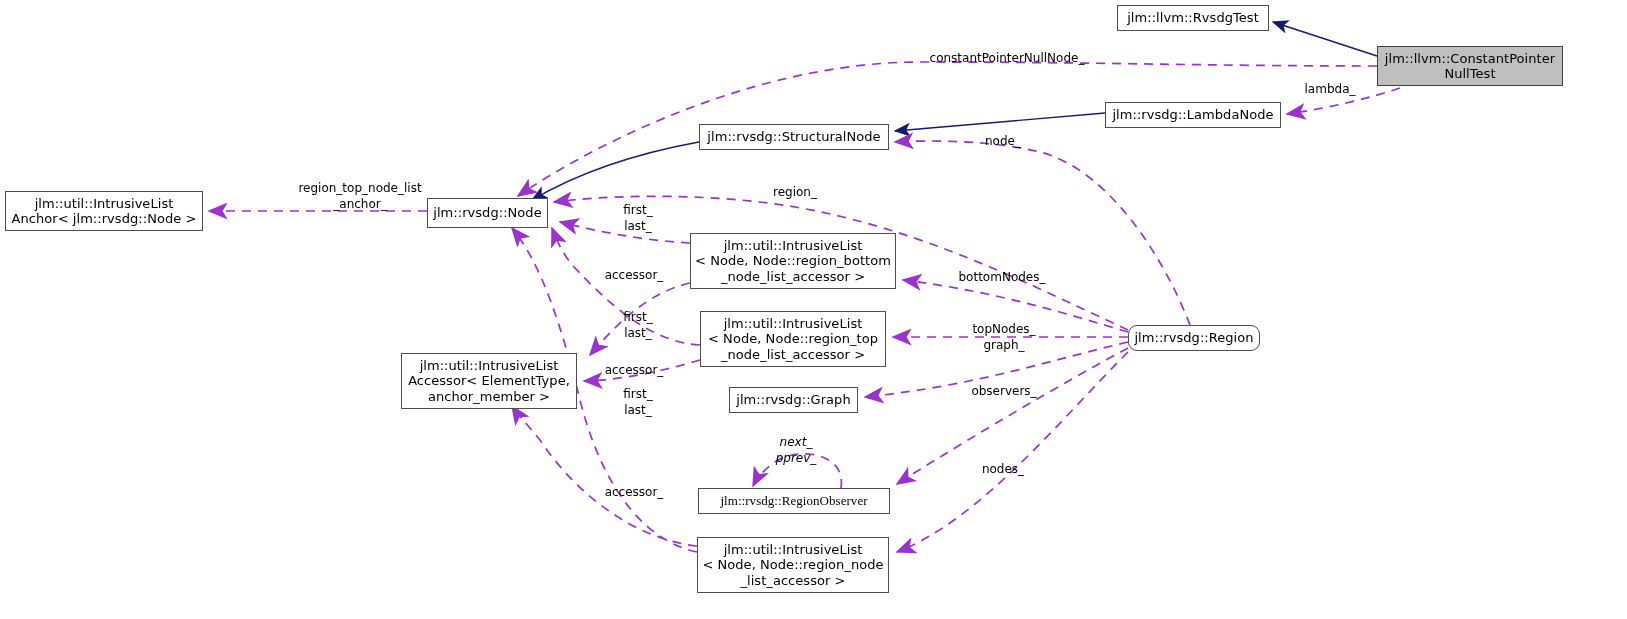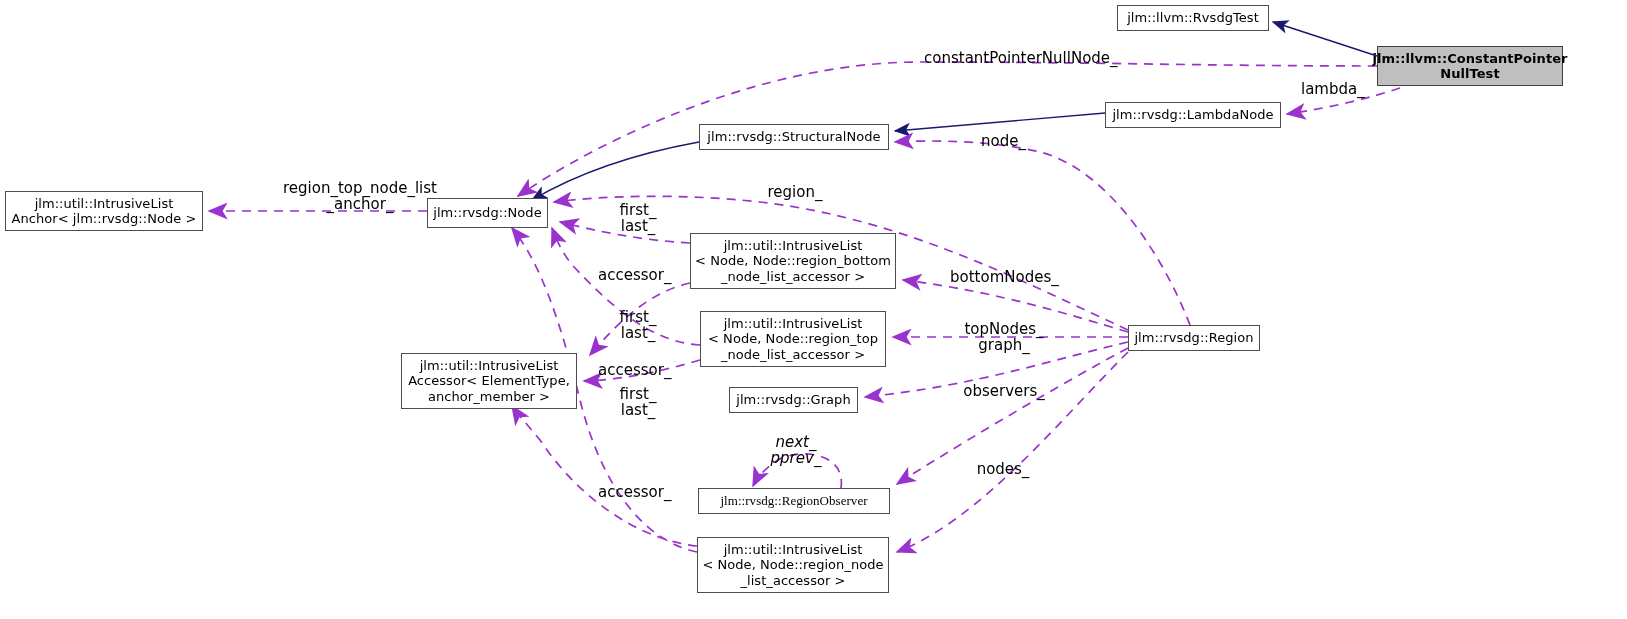--- a/index.html
+++ b/index.html
@@ -38,21 +38,21 @@
     white-space: pre;
     letter-spacing: 0.05px;
   }
   .uml-node.highlight {
     background: #bfbfbf;
     border: 1px solid #404040;
   }
   .edge-label {
     position: absolute;
     color: #000000;
-    font-size: 15px;
+    font-size: 12px;
     line-height: 15.5px;
     text-align: center;
     white-space: pre;
     background: transparent;
   }
 </style>
 </head>
 <body>
 
 <div id="diagram-root">
@@ -106,37 +106,37 @@
       <path d="M 697 546 C 640 540 580 500 540 440 C 525 422 516 412 512 406"></path>
 
       <path d="M 697 552 C 640 540 600 480 580 400 C 560 320 540 262 512 228"></path>
 
       <path d="M 1128 352 C 1060 420 980 520 897 552"></path>
     </g>
   </svg>
 
   <div class="uml-node" style="left:1117px; top:5px; width:152px; height:26px;">jlm::llvm::RvsdgTest</div>
 
-  <div class="uml-node highlight" style="left:1377px; top:46px; width:186px; height:40px;font-weight:bold;">jlm::llvm::ConstantPointer
+  <div class="uml-node highlight" style="left:1377px; top:46px; width:186px; height:40px;">jlm::llvm::ConstantPointer
 NullTest</div>
 
   <div class="uml-node" style="left:1105px; top:102px; width:176px; height:26px;">jlm::rvsdg::LambdaNode</div>
 
   <div class="uml-node" style="left:699px; top:124px; width:190px; height:26px;">jlm::rvsdg::StructuralNode</div>
 
   <div class="uml-node" style="left:5px; top:191px; width:198px; height:40px;">jlm::util::IntrusiveList
 Anchor&lt; jlm::rvsdg::Node &gt;</div>
 
   <div class="uml-node" style="left:427px; top:198px; width:121px; height:30px;">jlm::rvsdg::Node</div>
 
   <div class="uml-node" style="left:690px; top:233px; width:206px; height:56px;">jlm::util::IntrusiveList
 &lt; Node, Node::region_bottom
 _node_list_accessor &gt;</div>
 
-  <div class="uml-node" style="left:1128px; top:325px; width:132px; height:26px;">jlm::rvsdg::Region</div>
+  <div class="uml-node" style="left:1128px; top:325px; width:132px; height:26px;border-radius:9px;">jlm::rvsdg::Region</div>
 
   <div class="uml-node" style="left:700px; top:311px; width:186px; height:56px;">jlm::util::IntrusiveList
 &lt; Node, Node::region_top
 _node_list_accessor &gt;</div>
 
   <div class="uml-node" style="left:401px; top:353px; width:176px; height:56px;">jlm::util::IntrusiveList
 Accessor&lt; ElementType,
 anchor_member &gt;</div>
 
   <div class="uml-node" style="left:729px; top:387px; width:129px; height:26px;">jlm::rvsdg::Graph</div>

